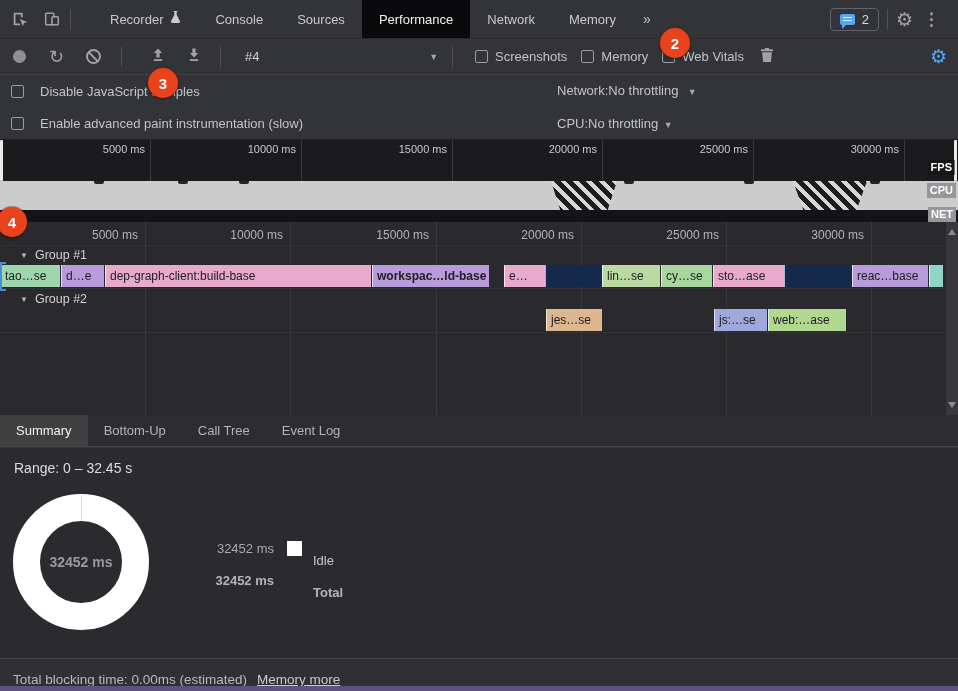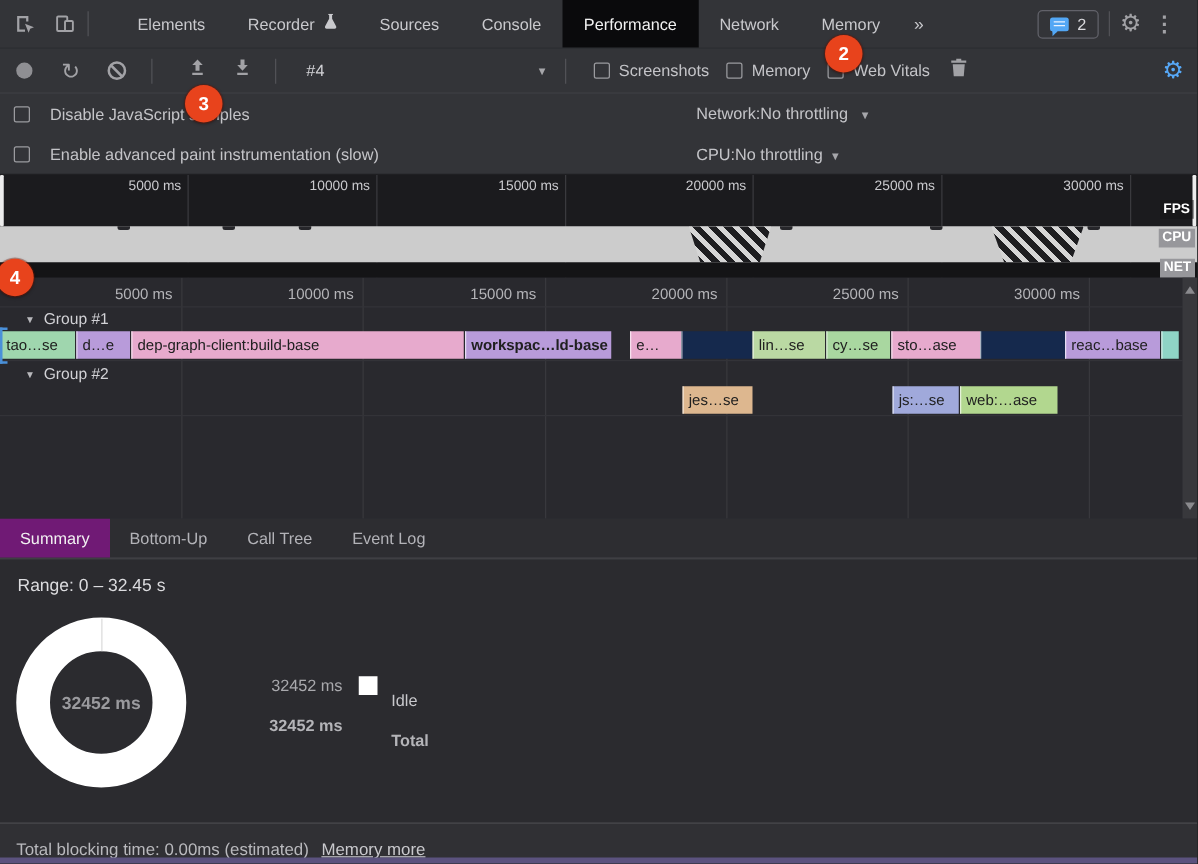--- a/index.html
+++ b/index.html
@@ -80,21 +80,21 @@
                  border-top:2px solid #4a90d9; border-bottom:2px solid #4a90d9; z-index:6; }
   .scrollbar { position:absolute; right:0; top:0; bottom:0; width:12px; background:#38383c; z-index:7; }
   .sb-up, .sb-down { position:absolute; left:2px; width:0; height:0; border-left:4px solid transparent; border-right:4px solid transparent; }
   .sb-up { top:7px; border-bottom:6px solid #8a8a8e; }
   .sb-down { bottom:7px; border-top:6px solid #8a8a8e; }
 
   
   .btabs { position:absolute; top:415px; left:0; right:0; height:32px; background:#2d2d31;
            border-bottom:1px solid #45454a; display:flex; align-items:stretch; }
   .btab { display:flex; align-items:center; padding:0 16px; font-size:13px; color:#b3b3b8; }
-  .btab.active { background:#701a75; color:#f2f2f2; }
+  .btab.active { background:#404040; color:#f2f2f2; }
 
   
   .summary { position:absolute; top:448px; left:0; right:0; height:210px; background:#2b2b2f; }
   .range { position:absolute; left:14px; top:12px; font-size:14px; color:#dcdcdf; }
   .donut-wrap { position:absolute; left:13px; top:46px; width:136px; height:136px; }
   .ring { width:136px; height:136px; border-radius:50%; border:27px solid #ffffff; }
   .ring-notch { position:absolute; left:67.5px; top:1px; width:1px; height:26px; background:#dcdcdc; }
   .donut-text { position:absolute; left:0; top:0; width:136px; height:136px; display:flex; align-items:center;
                 justify-content:center; font-size:14px; font-weight:bold; color:#9a9a9e; }
   .legend { position:absolute; left:204px; top:92px; display:grid; grid-template-columns:70px 30px auto;
@@ -130,33 +130,30 @@
     </span>
     <span class="tb-icon device">
       <svg width="18" height="18" viewBox="0 0 20 20">
           <rect x="3" y="3.5" width="9" height="13" rx="1" fill="none" stroke="#a2a2a6" stroke-width="1.7"></rect>
           <rect x="10" y="7.5" width="7" height="9" rx="1" fill="#333438" stroke="#a2a2a6" stroke-width="1.7"></rect>
         </svg>
     </span>
     <span class="vsep"></span>
     <div class="tabs">
       <div class="tab">
-          <span>Elements</span>
-        </div>
-      <div class="tab">
         <span>Recorder</span>
         <span><svg width="11" height="13" viewBox="0 0 12 14">
               <path d="M4 0h4v1h-.7v3.2l3.5 6.6c.5 1-.2 2.2-1.3 2.2H2.5c-1.1 0-1.8-1.2-1.3-2.2L4.7 4.2V1H4z" fill="#c9c9cd"></path>
             </svg></span>
       </div>
       <div class="tab">
+          <span>Console</span>
+        </div>
+      <div class="tab">
           <span>Sources</span>
-        </div>
-      <div class="tab">
-          <span>Console</span>
         </div>
       <div class="tab active">
           <span>Performance</span>
         </div>
       <div class="tab">
           <span>Network</span>
         </div>
       <div class="tab">
           <span>Memory</span>
         </div>

